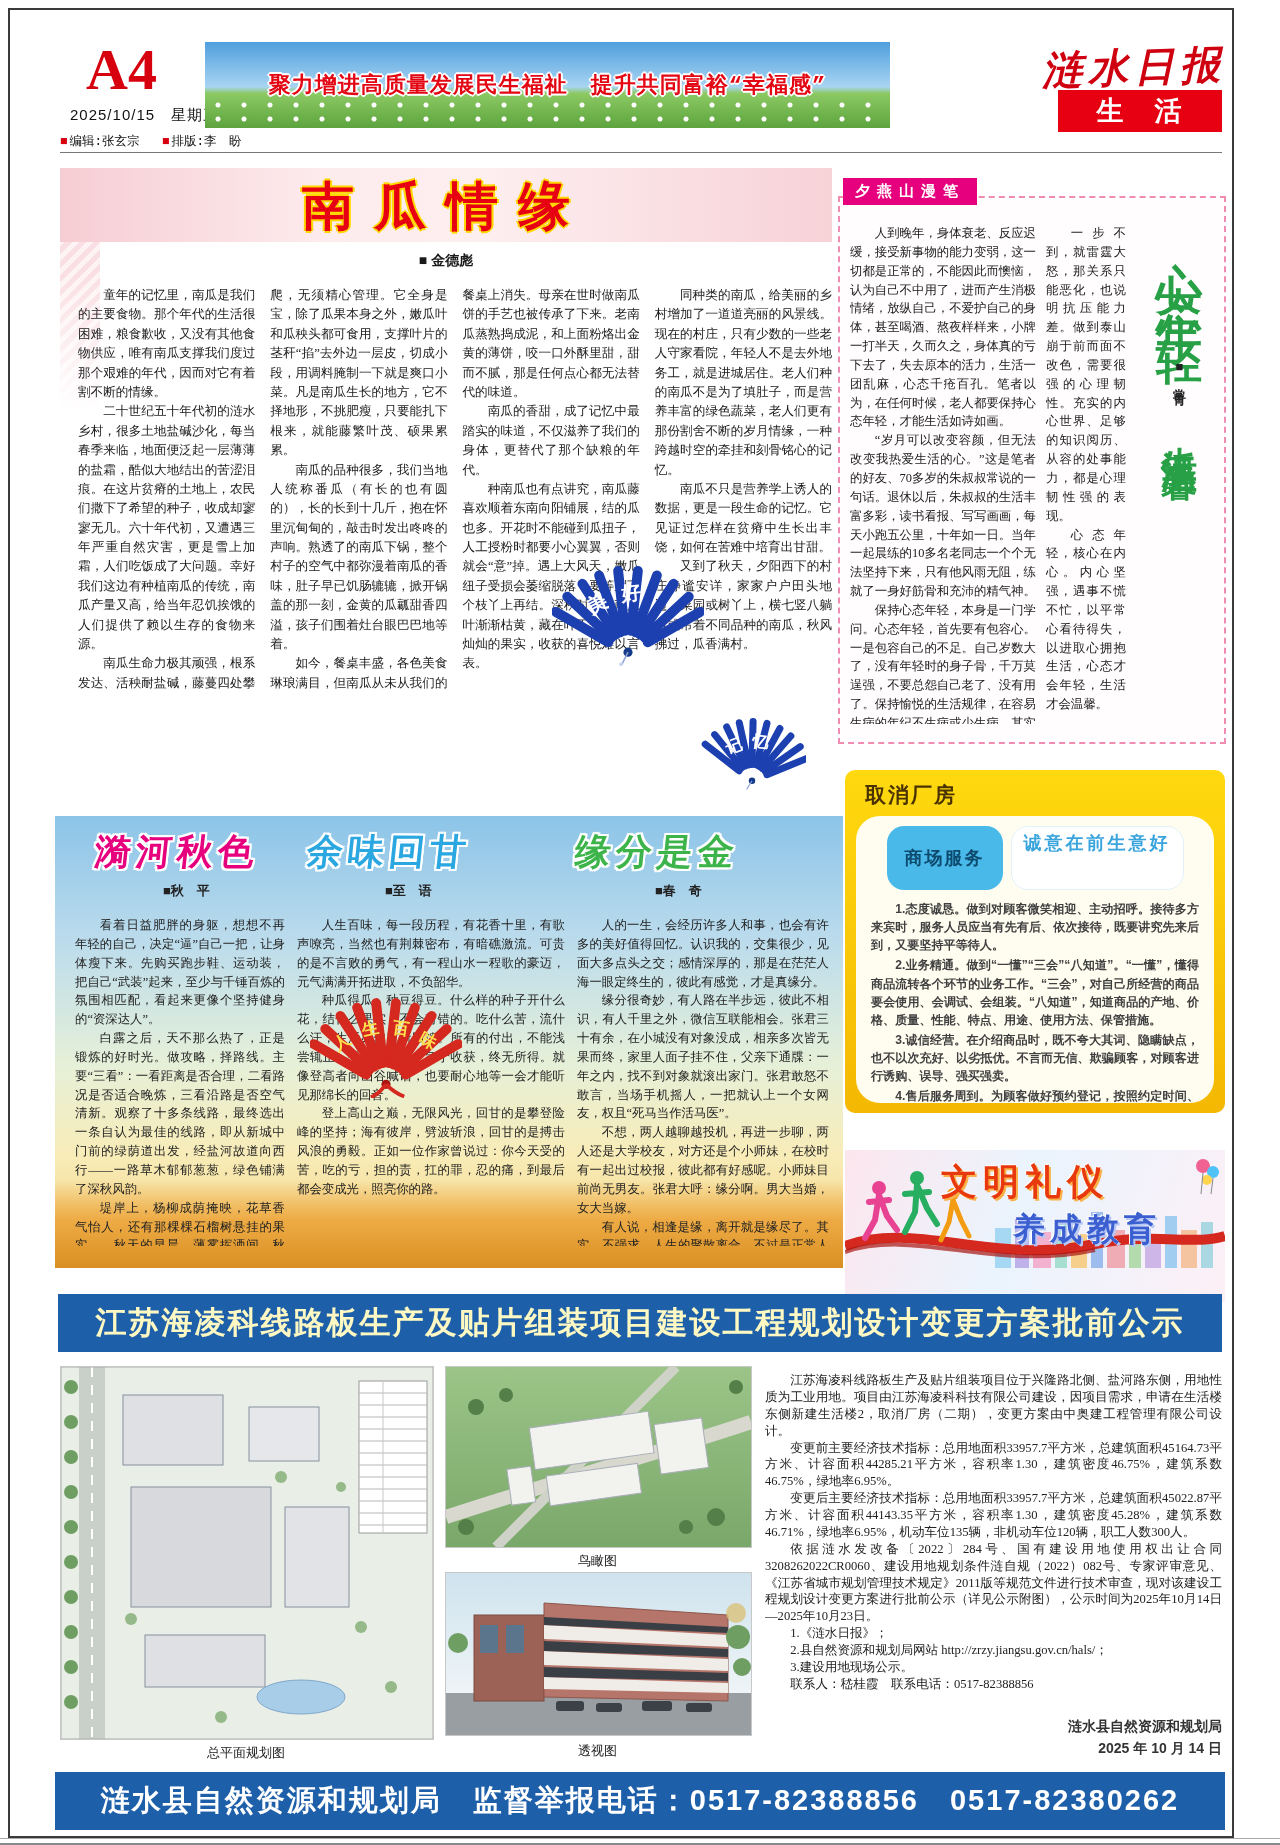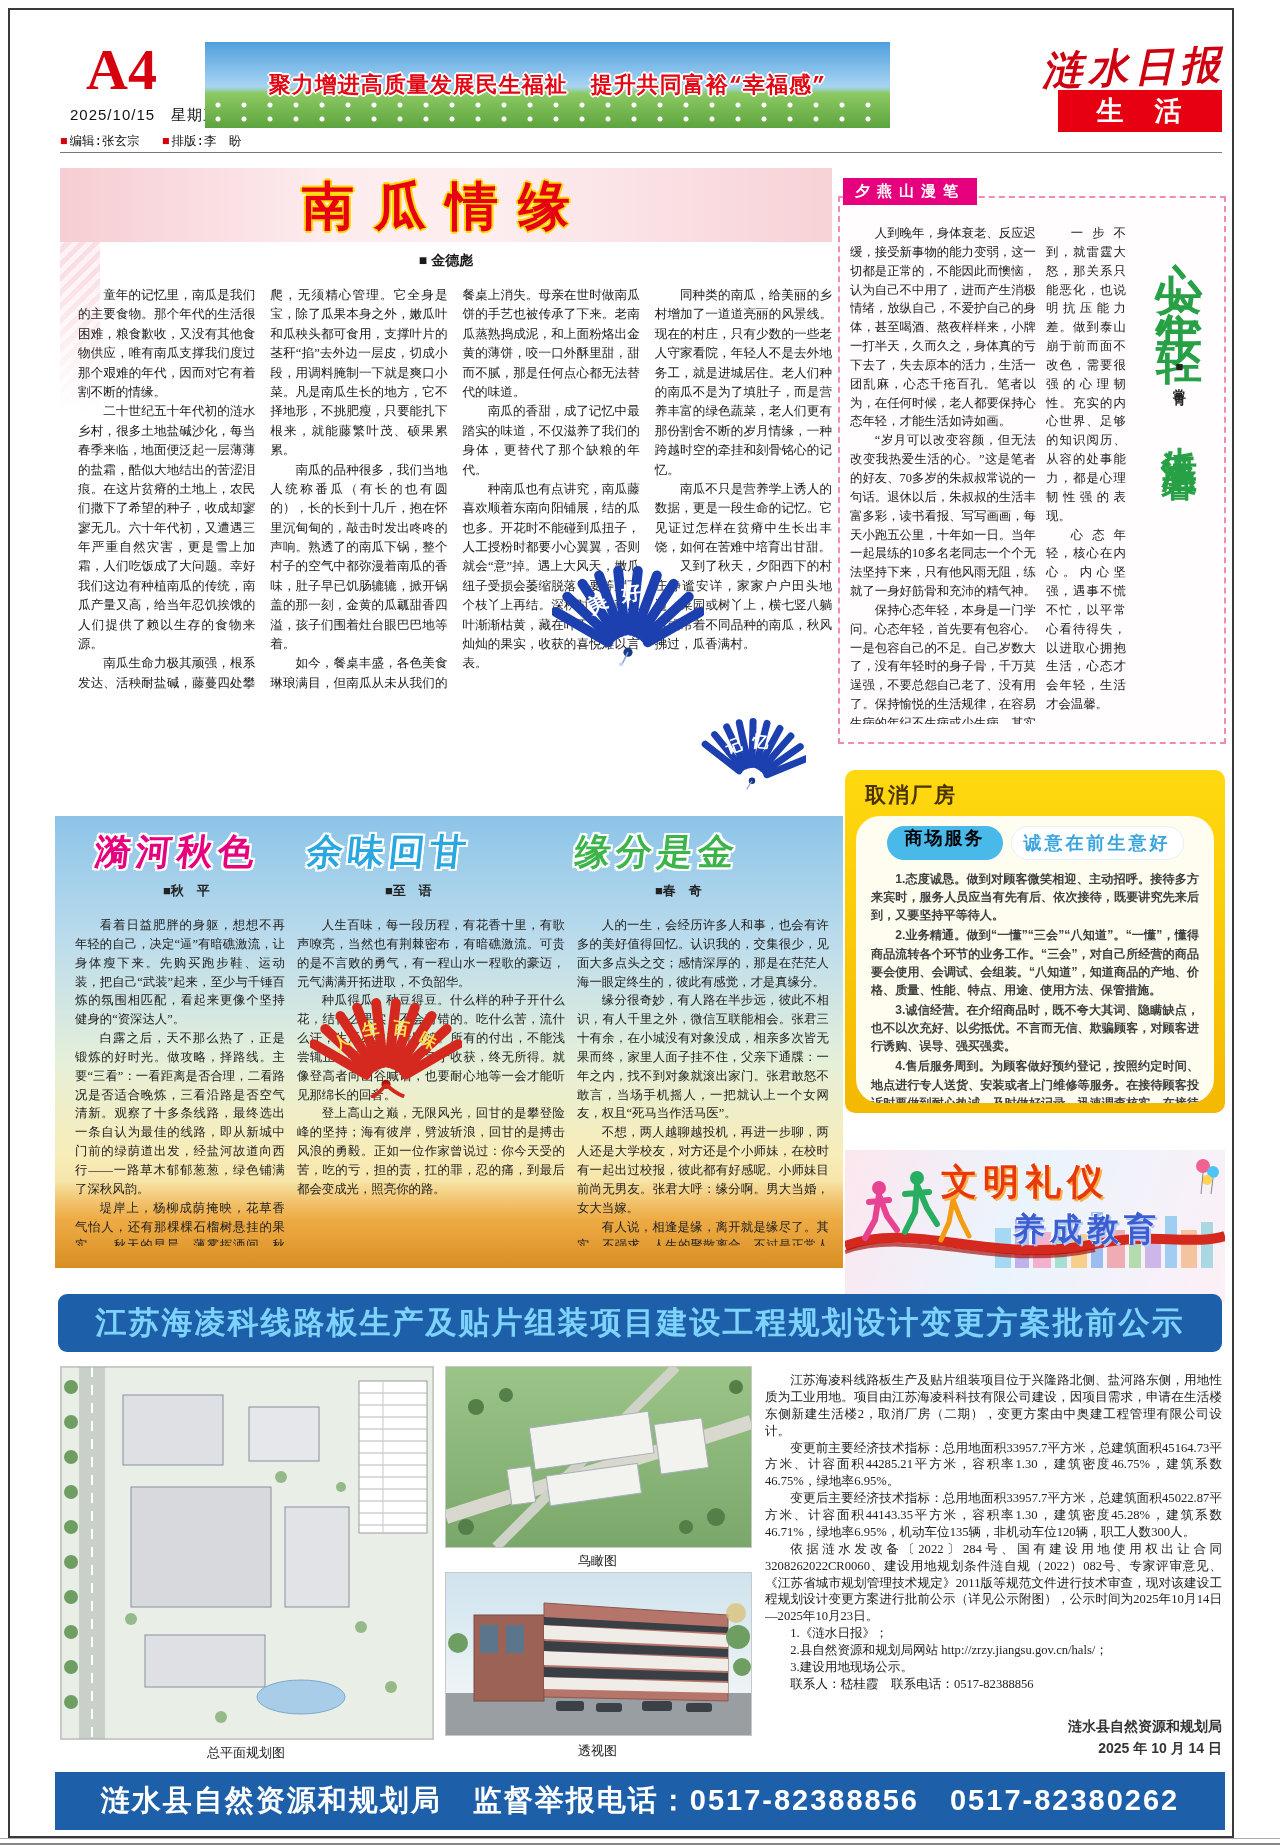--- a/index.html
+++ b/index.html
@@ -63,36 +63,36 @@
           letter-spacing:5px;transform:skewX(-6deg);
           text-shadow:-2px 0 #fff,2px 0 #fff,0 -2px #fff,0 2px #fff,-2px -2px #fff,2px 2px #fff,2px -2px #fff,-2px 2px #fff;}
   .mid-byline{position:absolute;font-size:13px;font-weight:700;font-family:"Liberation Sans",sans-serif;color:#222;}
   .mid-col{position:absolute;top:100px;height:330px;overflow:hidden;font-size:12.4px;line-height:1.52;text-align:justify;color:#222;}
   
   .etq{left:845px;top:770px;width:380px;height:343px;background:linear-gradient(180deg,#ffd90f,#f4b802);border-radius:10px;}
   .etq-head{position:absolute;left:20px;top:11px;font-family:"Liberation Sans",sans-serif;font-weight:900;
           font-size:21px;color:#4a3200;letter-spacing:2px;}
   .etq-card{position:absolute;left:11px;right:11px;top:46px;bottom:10px;background:#fffdf0;border-radius:24px;overflow:hidden;}
   .etq-pills{display:flex;justify-content:center;gap:8px;margin-top:10px;font-family:"Liberation Sans",sans-serif;}
-  .pill1{background:#49b9ea;color:#000000;font-weight:900;font-size:18px;padding:0 18px;border-radius:17px;letter-spacing:2px;}
+  .pill1{background:#49b9ea;color:#0c4a6e;font-weight:900;font-size:18px;padding:20px 18px;border-radius:17px;letter-spacing:2px;}
   .pill2{background:#fff;color:#3aa5dd;font-weight:900;font-size:18px;padding:4px 12px;border-radius:17px;
          border:1px solid #e2f1fa;letter-spacing:3px;}
   .etq-items{padding:8px 15px 0;font-family:"Liberation Sans",sans-serif;font-size:12.1px;font-weight:600;
          color:#3f3f3f;line-height:1.5;text-align:justify;}
   .etq-items p{margin:2px 0;text-indent:2em;}
   
   .civ{left:845px;top:1150px;width:380px;height:152px;overflow:hidden;
        background:linear-gradient(110deg,#fde6ee 0%,#eaf4fd 45%,#fdeff6 100%);}
   .civ-l1{position:absolute;left:96px;top:8px;font-family:"Liberation Sans",sans-serif;font-weight:900;font-size:36px;
        letter-spacing:6px;color:#e8380d;text-shadow:2px 2px 0 #f9b24a,-1px -1px 0 #fff;}
   .civ-l2{position:absolute;left:168px;top:58px;font-family:"Liberation Sans",sans-serif;font-weight:900;font-size:32px;
        letter-spacing:5px;color:#3b5fd0;text-shadow:2px 2px 0 #b8c8f4,-1px -1px 0 #fff;}
   
-  .noticebar{left:58px;top:1294px;width:1164px;height:58px;background:#1e5fa9;color:#7dd3fc;display:flex;align-items:center;
-       justify-content:center;font-family:"Liberation Sans",sans-serif;font-weight:900;font-size:31px;letter-spacing:2px;border-radius:9px;}
+  .noticebar{left:58px;top:1294px;width:1164px;height:58px;background:#1e5fa9;color:#fef9c3;display:flex;align-items:center;
+       justify-content:center;font-family:"Liberation Sans",sans-serif;font-weight:900;font-size:31px;letter-spacing:2px;}
   .imgbox{border:1px solid #c8c8c8;background:#fff;}
   .caption{position:absolute;font-size:13px;color:#222;text-align:center;font-family:"Liberation Sans",sans-serif;}
   .notice-text{left:765px;top:1372px;width:457px;height:346px;overflow:hidden;font-size:12.6px;line-height:1.34;
        text-align:justify;color:#222;}
   .notice-sign{left:765px;top:1716px;width:457px;text-align:right;font-family:"Liberation Sans",sans-serif;
        font-weight:700;font-size:14px;color:#333;line-height:1.55;}
   .footerbar{left:55px;top:1772px;width:1170px;height:58px;background:#1e5fa9;color:#fff;display:flex;align-items:center;
        justify-content:center;font-family:"Liberation Sans",sans-serif;font-weight:900;font-size:29px;letter-spacing:2px;}
   .bottomrule{left:0;top:1838px;width:1280px;height:4px;border-top:1px solid #aaa;border-bottom:2px solid #888;}
 </style>
@@ -192,21 +192,21 @@
 
   <div class="abs midsec">
     <div class="wheat"></div>
     <div class="mid-title" style="left:40px;top:12px;color:#e6007e;">漪河秋色</div>
     <div class="mid-byline" style="left:108px;top:66px;">■秋　平</div>
     <div class="mid-title" style="left:252px;top:12px;color:#2aa7e0;">余味回甘</div>
     <div class="mid-byline" style="left:330px;top:66px;">■至　语</div>
     <div class="mid-title" style="left:520px;top:12px;color:#3cb44a;">缘分是金</div>
     <div class="mid-byline" style="left:600px;top:66px;">■春　奇</div>
     <div class="mid-col news-body" style="left:20px;width:210px;">
-        <p>看着日益肥胖的身躯，想想不再年轻的自己，决定“逼”有暗礁激流，让身体瘦下来。先购买跑步鞋、运动装，把自己“武装”起来，至少与千锤百炼的氛围相匹配，看起来更像个坚持健身的“资深达人”。</p>
+        <p>看着日益肥胖的身躯，想想不再年轻的自己，决定“逼”自己一把，让身体瘦下来。先购买跑步鞋、运动装，把自己“武装”起来，至少与千锤百炼的氛围相匹配，看起来更像个坚持健身的“资深达人”。</p>
         <p>白露之后，天不那么热了，正是锻炼的好时光。做攻略，择路线。主要“三看”：一看距离是否合理，二看路况是否适合晚炼，三看沿路是否空气清新。观察了十多条线路，最终选出一条自认为最佳的线路，即从新城中门前的绿荫道出发，经盐河故道向西行——一路草木郁郁葱葱，绿色铺满了深秋风韵。</p>
         <p>堤岸上，杨柳成荫掩映，花草香气怡人，还有那棵棵石榴树悬挂的果实——秋天的早晨，薄雾挥洒间，秋色美不胜收，吸引很多的市民在此跳舞、打拳、压腿、跑步。</p>
       </div>
     <div class="mid-col news-body" style="left:242px;width:268px;">
         <p>人生百味，每一段历程，有花香十里，有歌声嘹亮，当然也有荆棘密布，有暗礁激流。可贵的是不言败的勇气，有一程山水一程歌的豪迈，元气满满开拓进取，不负韶华。</p>
         <p>种瓜得瓜，种豆得豆。什么样的种子开什么花，结什么果实，不会有错的。吃什么苦，流什么汗，生活必然有所回馈。所有的付出，不能浅尝辄止，要不断深耕；急于收获，终无所得。就像登高者向山谷喊话，也要耐心地等一会才能听见那绵长的回音。</p>
         <p>登上高山之巅，无限风光，回甘的是攀登险峰的坚持；海有彼岸，劈波斩浪，回甘的是搏击风浪的勇毅。正如一位作家曾说过：你今天受的苦，吃的亏，担的责，扛的罪，忍的痛，到最后都会变成光，照亮你的路。</p>
       </div>
     <div class="mid-col news-body" style="left:522px;width:252px;">
         <p>人的一生，会经历许多人和事，也会有许多的美好值得回忆。认识我的，交集很少，见面大多点头之交；感情深厚的，那是在茫茫人海一眼定终生的，彼此有感觉，才是真缘分。</p>

